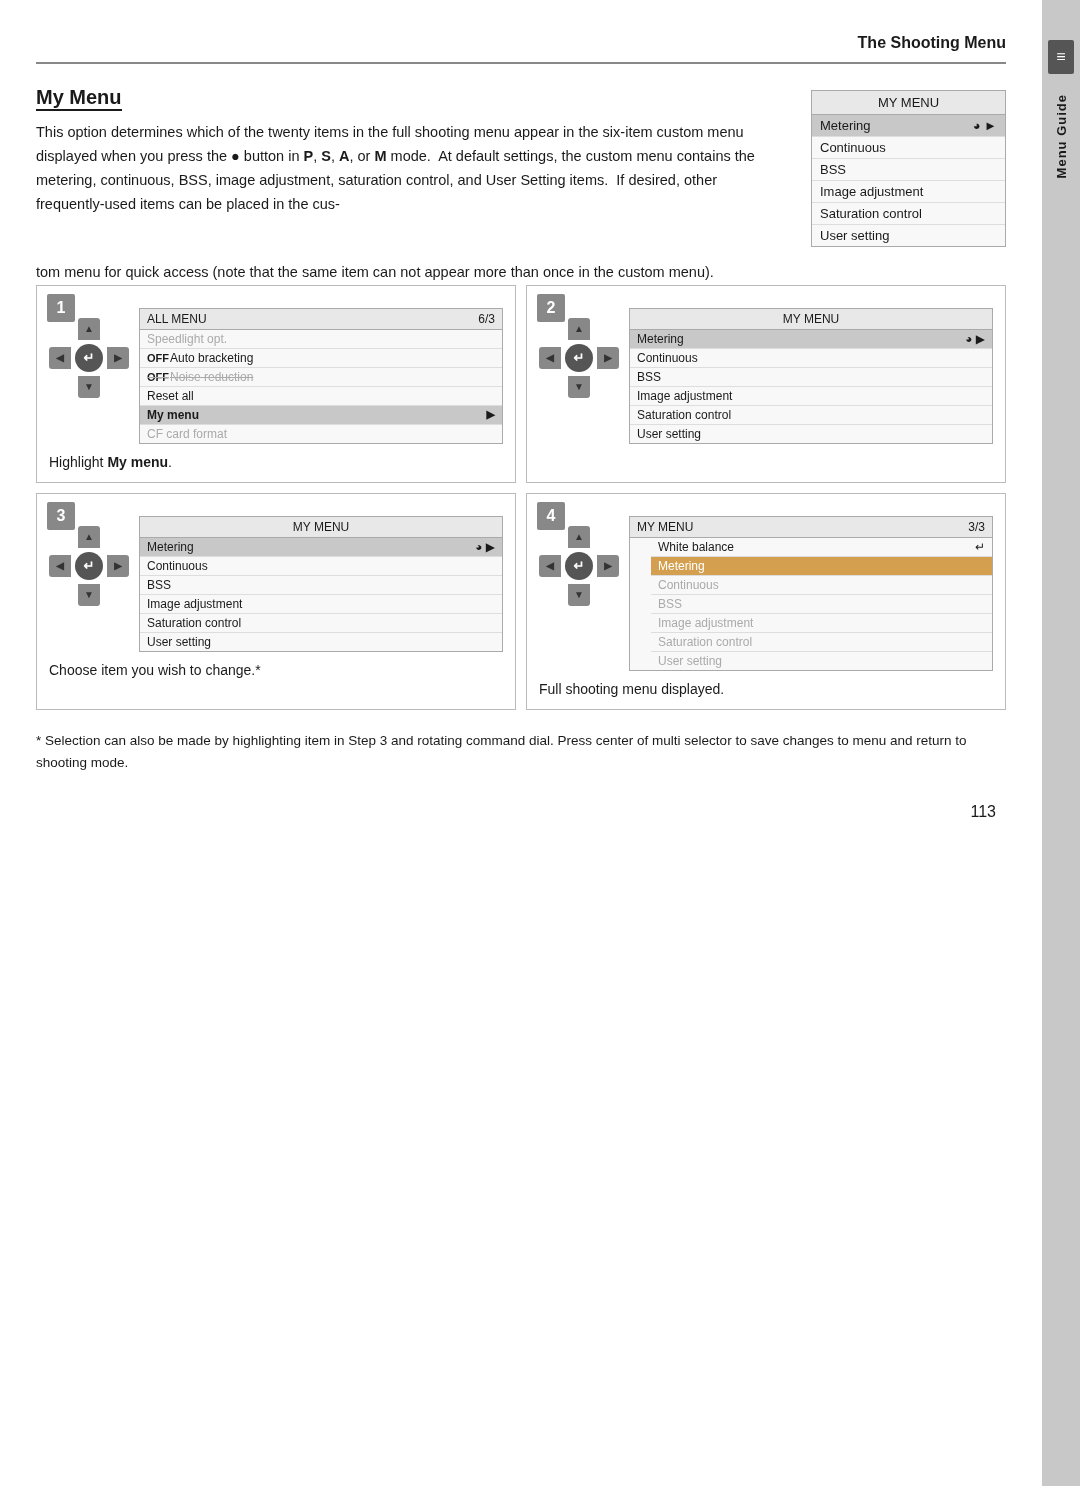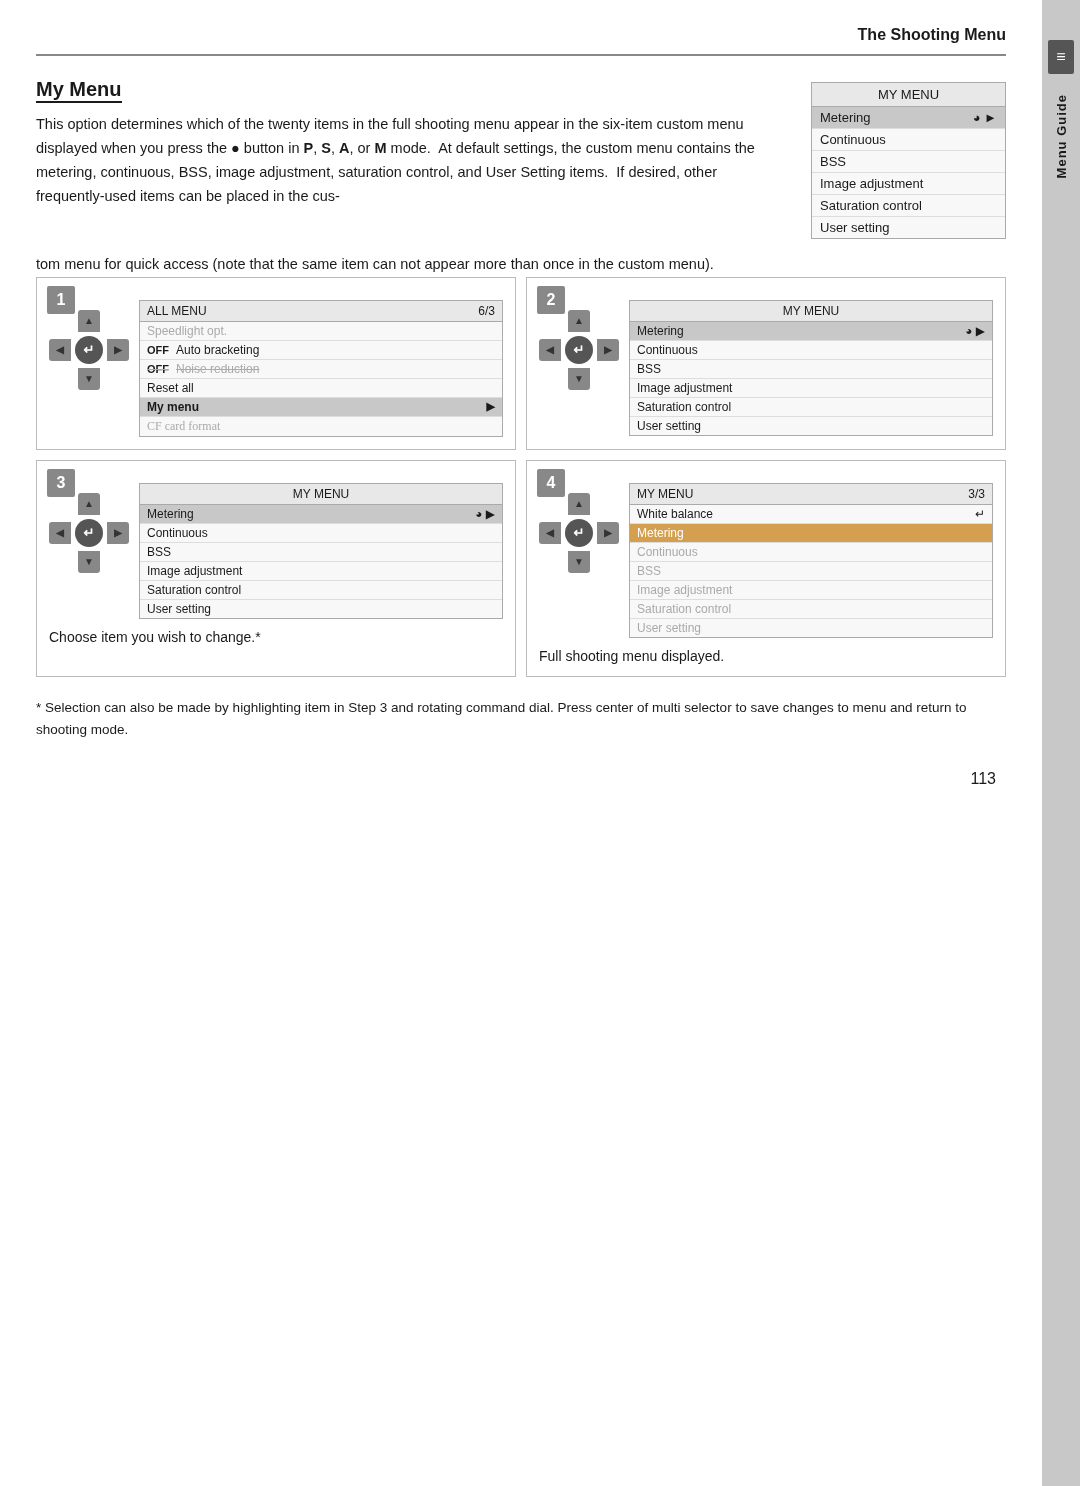--- a/index.html
+++ b/index.html
@@ -47,21 +47,21 @@
       font-size: 13px;
       font-weight: bold;
       color: #1a1a1a;
       margin-top: 20px;
       letter-spacing: 1px;
     }
 
     
     .main-content {
       margin-right: 38px;
-      padding: 8px 36px 40px 36px;
+      padding: 16px 36px 40px 36px;
     }
 
     
     .header {
       text-align: right;
       padding: 18px 0 10px 0;
       border-bottom: 2px solid #888;
       margin-bottom: 22px;
     }
     .header-title {
@@ -244,36 +244,36 @@
       background: #e8e8e8;
       border-bottom: 1px solid #aaa;
     }
     .all-menu-item {
       padding: 2px 7px;
       font-size: 12px;
       border-bottom: 1px solid #ddd;
       display: flex;
       align-items: center;
     }
-    .all-menu-item:last-child { border-bottom: none; font-family: Liberation Serif, serif; }
+    .all-menu-item:last-child { border-bottom: none; }
     .all-menu-item.highlighted {
       background: #c8c8c8;
       font-weight: bold;
     }
     .all-menu-item.grayed {
       color: #aaa;
     }
     .all-menu-item.strikethrough {
       text-decoration: line-through;
       color: #aaa;
     }
     .item-off {
       font-weight: bold;
       font-size: 11px;
-      margin-right: 7px;
+      margin-right: 1px;
       color: #1a1a1a;
     }
     .item-arrow {
       margin-left: auto;
       font-size: 11px;
     }
 
     .step-caption {
       font-size: 14px;
       margin-top: 10px;
@@ -322,20 +322,21 @@
       background: #e8e8e8;
       border-bottom: 1px solid #aaa;
     }
     .full-menu-item {
       padding: 2px 7px;
       font-size: 12px;
       border-bottom: 1px solid #ddd;
       display: flex;
       align-items: center;
       justify-content: space-between;
+      margin-left: 21px;
     }
     .full-menu-item:last-child { border-bottom: none; }
     .full-menu-item.highlighted {
       background: #d4a050;
       color: #fff;
     }
     .full-menu-item.dimmed {
       color: #aaa;
     }
 
@@ -431,20 +432,23 @@
             </div>
             <div class="all-menu-item grayed">Speedlight opt.</div>
             <div class="all-menu-item"><span class="item-off">OFF</span>Auto bracketing</div>
             <div class="all-menu-item strikethrough"><span class="item-off" style="color:#1a1a1a">OFF</span>Noise reduction</div>
             <div class="all-menu-item">Reset all</div>
             <div class="all-menu-item highlighted">My menu <span class="item-arrow">▶</span></div>
             <div class="all-menu-item grayed">CF card format</div>
           </div>
         </div>
       </div>
+      <div class="step-caption">
+        Highlight <b>My menu</b>.
+      </div>
     </div>
 
     <div class="step-box">
       <div class="step-number">2</div>
       <div class="step-content">
 
         <div class="dpad-wrap">
           <div class="dpad">
             <div class="dpad-arm dpad-up">▲</div>
             <div class="dpad-arm dpad-down">▼</div>

